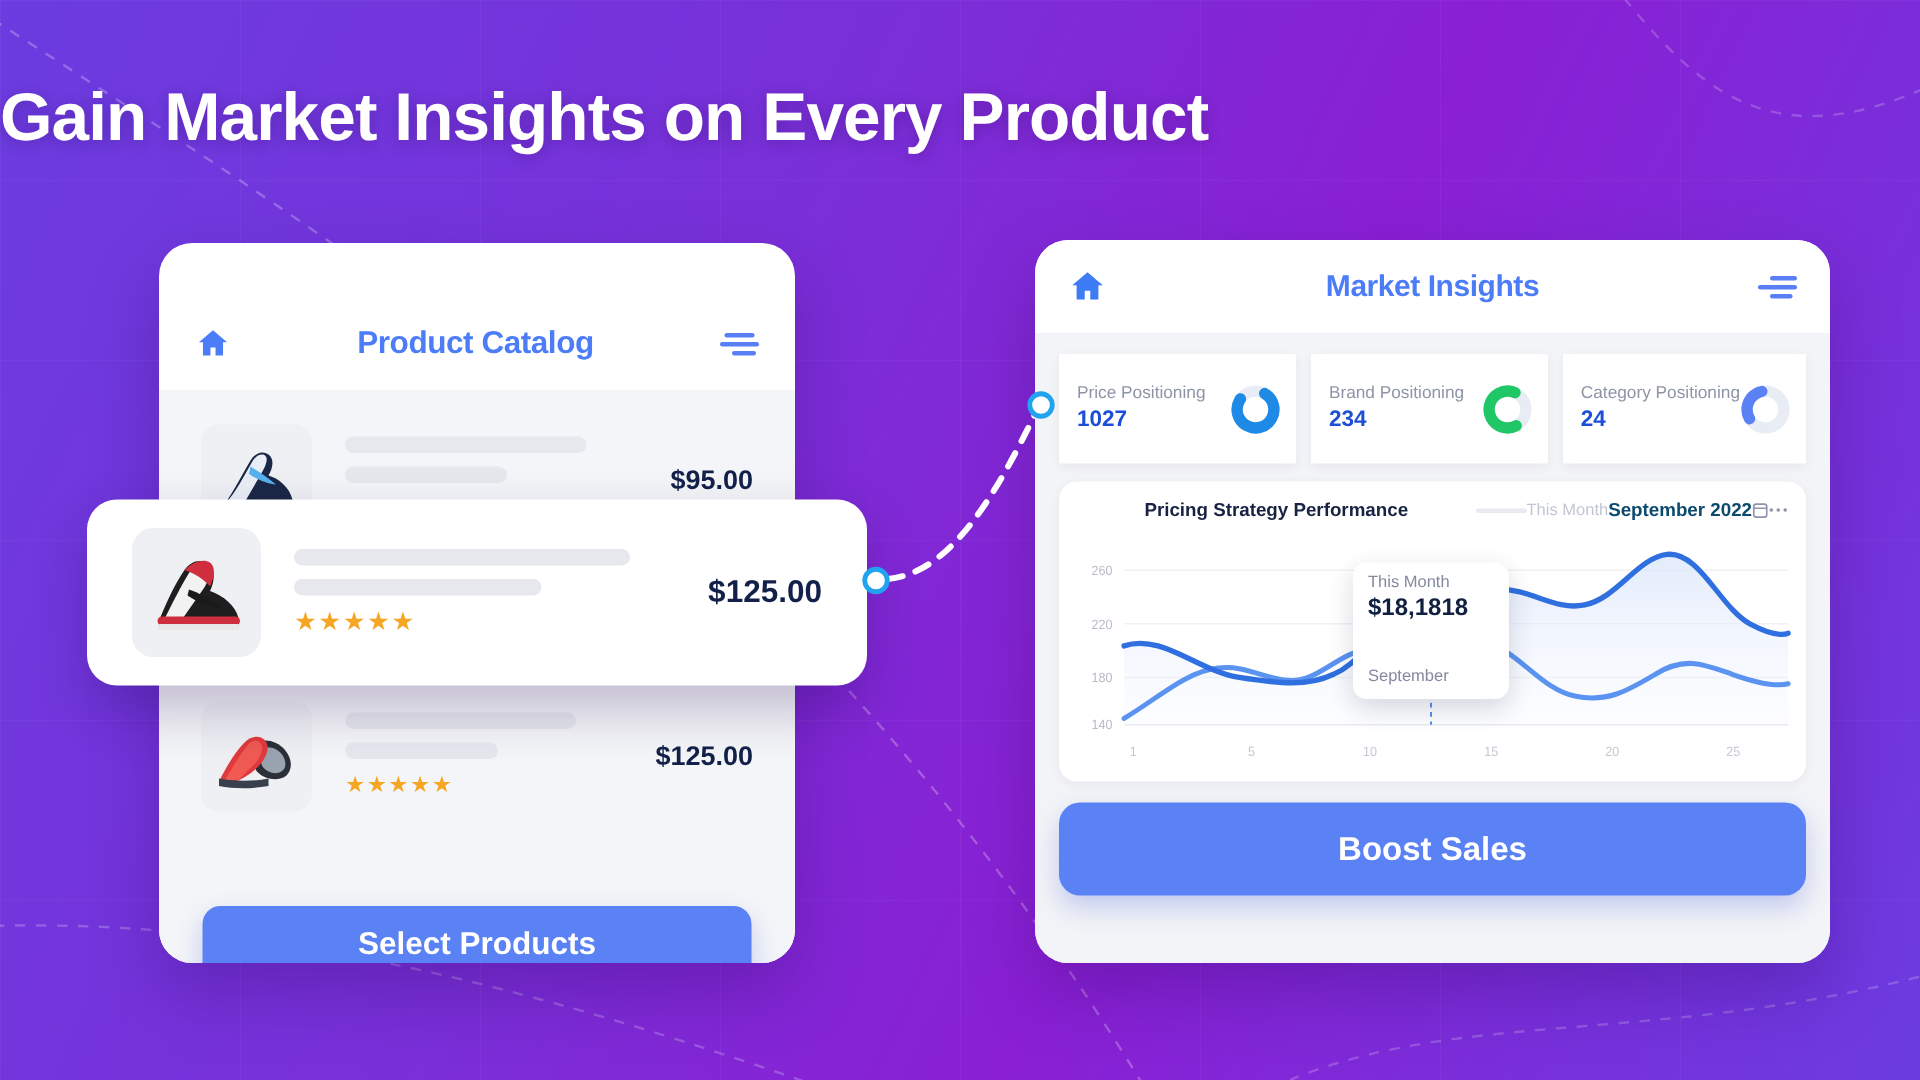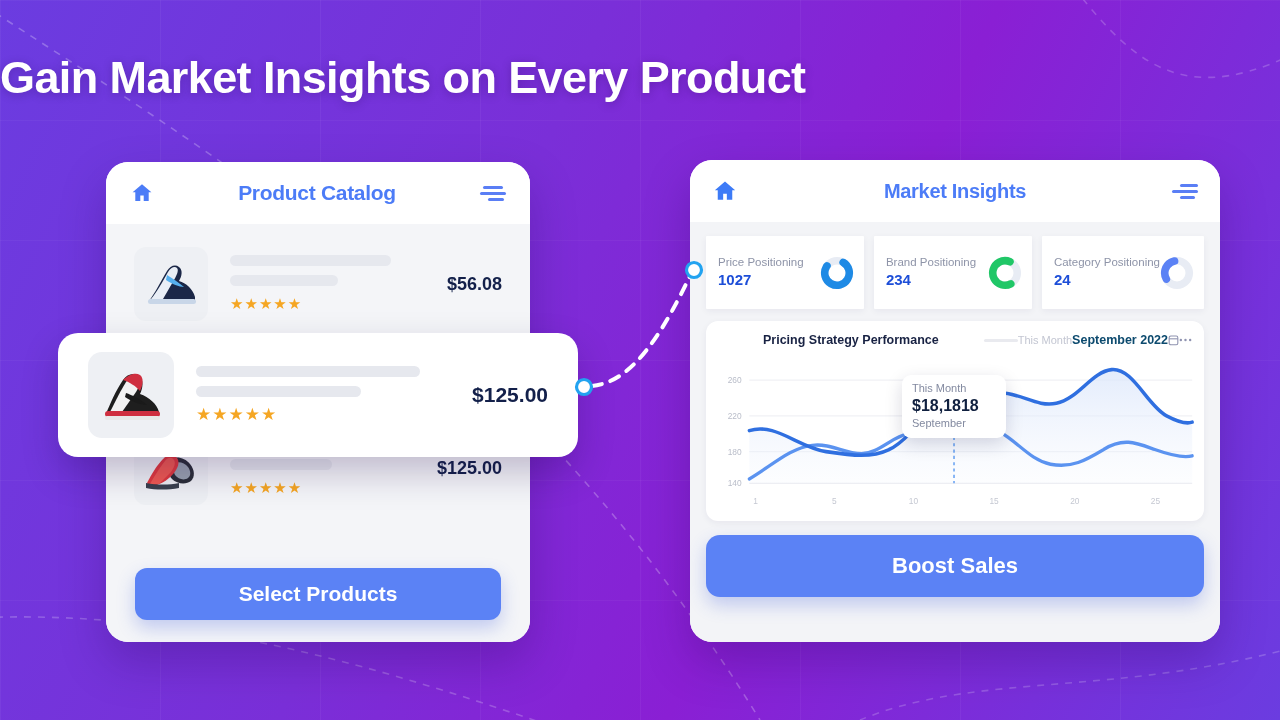--- a/index.html
+++ b/index.html
@@ -70,21 +70,21 @@
   }
   .home-icon svg { display: block; }
   .menu-icon { display: flex; flex-direction: column; align-items: center; gap: 3px; }
   .menu-icon i { display: block; height: 3px; border-radius: 2px; background: #5a7ef5; }
 
   
   #catalog-card {
     left: 106px; top: 162px;
     width: 424px; height: 480px;
   }
-  #catalog-card .card-header { height: 62px; padding: 0 24px; }
+  #catalog-card .card-header { height: 62px; padding: 0 24px; margin-top: 36px; }
   #catalog-card .card-title { font-size: 21px; }
 
   .catalog-body {
     background: #f4f5f8;
     height: calc(100% - 62px);
     padding: 14px 0 0 0;
     position: relative;
   }
 
   .product-row {
@@ -232,21 +232,21 @@
     left: 196px; top: 18px;
     width: 104px;
     background: #ffffff;
     border-radius: 9px;
     box-shadow: 0 6px 18px rgba(20,20,60,0.16);
     padding: 7px 10px 8px 10px;
     z-index: 5;
   }
   .tt-label { color: #838aa0; font-size: 11px; line-height: 1.25; }
   .tt-value { color: #10203f; font-size: 16px; font-weight: bold; line-height: 1.3; }
-  .tt-sub { color: #838aa0; font-size: 11px; line-height: 1.25; }
+  .tt-sub { color: #838aa0; font-size: 11px; line-height: 1.25; margin-top: 28px; }
 
   #boost-sales-button {
     margin: 14px 0 0 0;
     width: 100%;
     height: 62px;
     font-size: 22px;
     border-radius: 14px;
   }
 
   
@@ -293,21 +293,21 @@
             <path d="M10 40 C16 33 22 22 27 13 C30 8 34 7 36 9 C38 11 36 16 33 21 L22 40 Z" fill="#e9eef6"></path>
             <path d="M26 16 C31 19 37 23 43 28 C38 28 31 25 25 21 Z" fill="#57b0ee"></path>
             <rect x="7" y="40" width="48" height="5" rx="2.5" fill="#c8d6e8"></rect>
           </svg>
         </span>
         <span class="row-mid">
           <span class="skel w1" style="display:block;"></span>
           <span class="skel w2" style="display:block;"></span>
           <span class="stars">★★★★★</span>
         </span>
-        <span class="price">$56.08</span>
+        <span class="price">$95.00</span>
       </div>
 
       <div class="product-row" style="visibility:hidden;"></div>
 
       <div class="product-row">
         <span class="thumb">
           <svg width="60" height="50" viewBox="0 0 60 50">
             <path d="M30 16 C36 13 44 15 49 21 C54 27 54 34 50 38 C45 42 36 41 31 36 C27 32 26 22 30 16 Z" fill="#2b2f38"></path>
             <path d="M34 20 C38 18 44 20 47 24 C50 28 50 33 47 35 C43 38 37 36 34 32 C32 28 32 22 34 20 Z" fill="#9aa3b0"></path>
             <path d="M6 40 C10 32 16 22 22 16 C27 11 33 11 36 15 C39 19 37 25 33 30 C29 35 22 40 16 42 L8 43 Z" fill="#e03a3e"></path>

